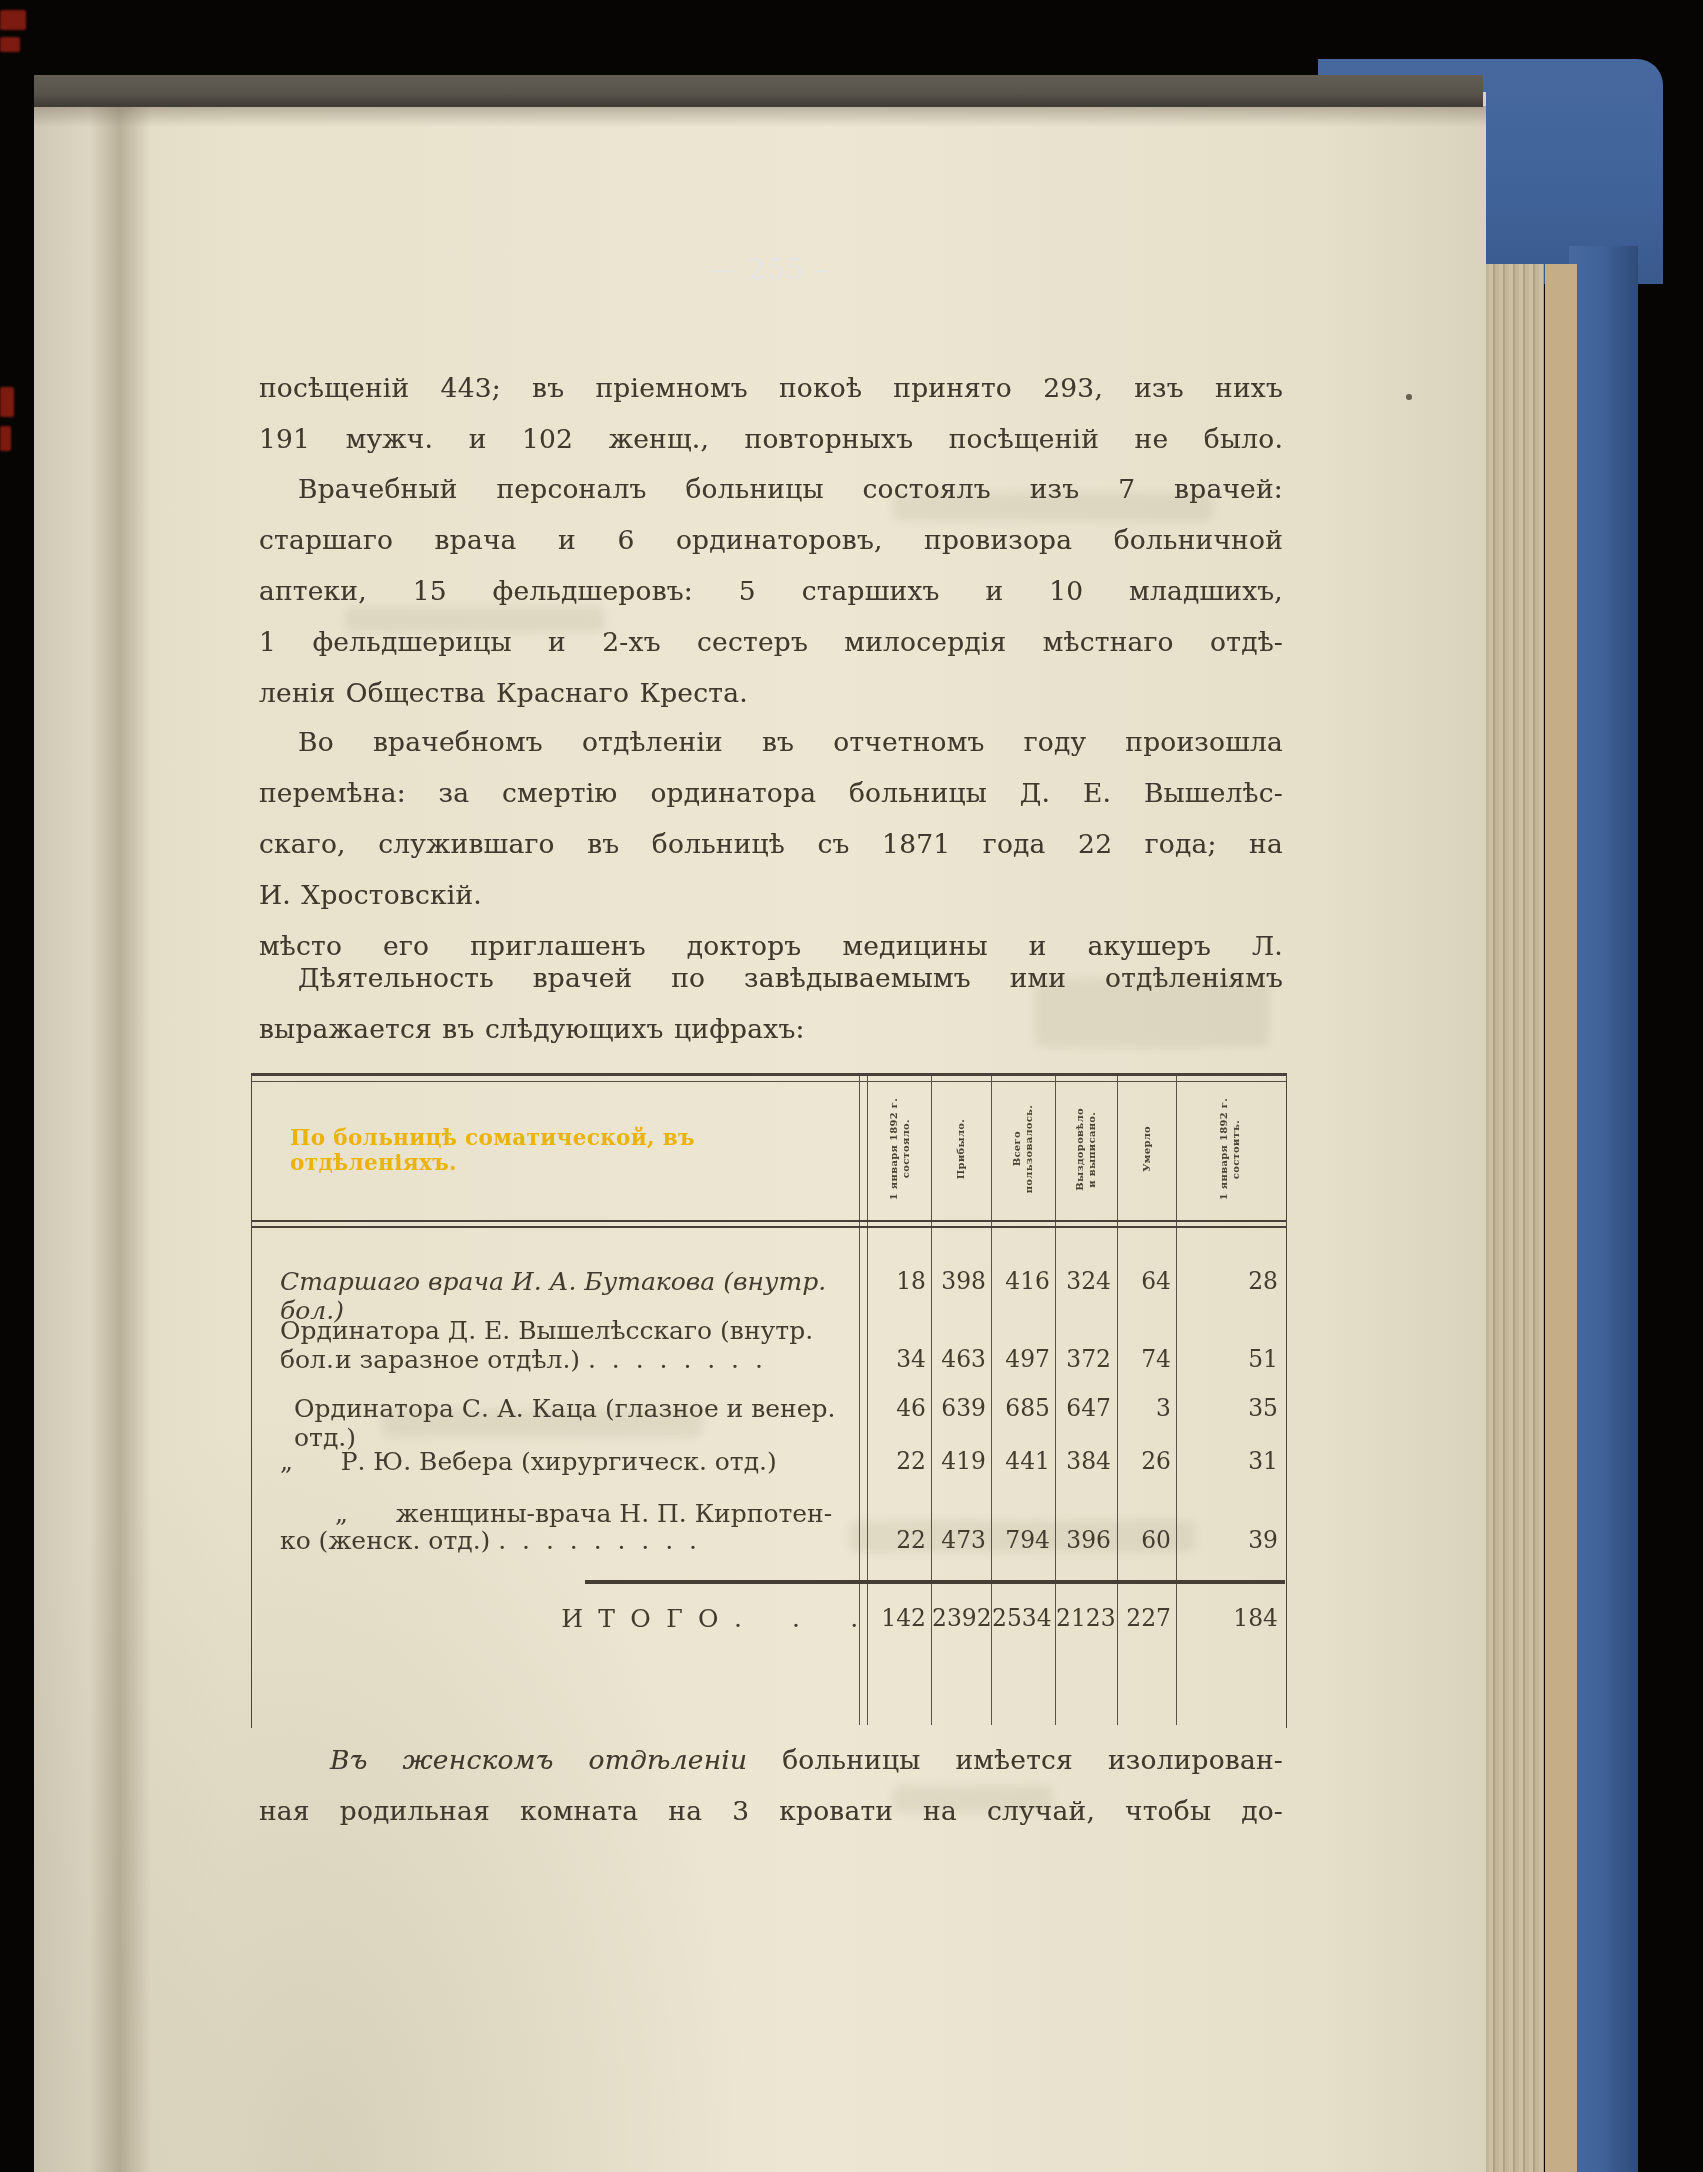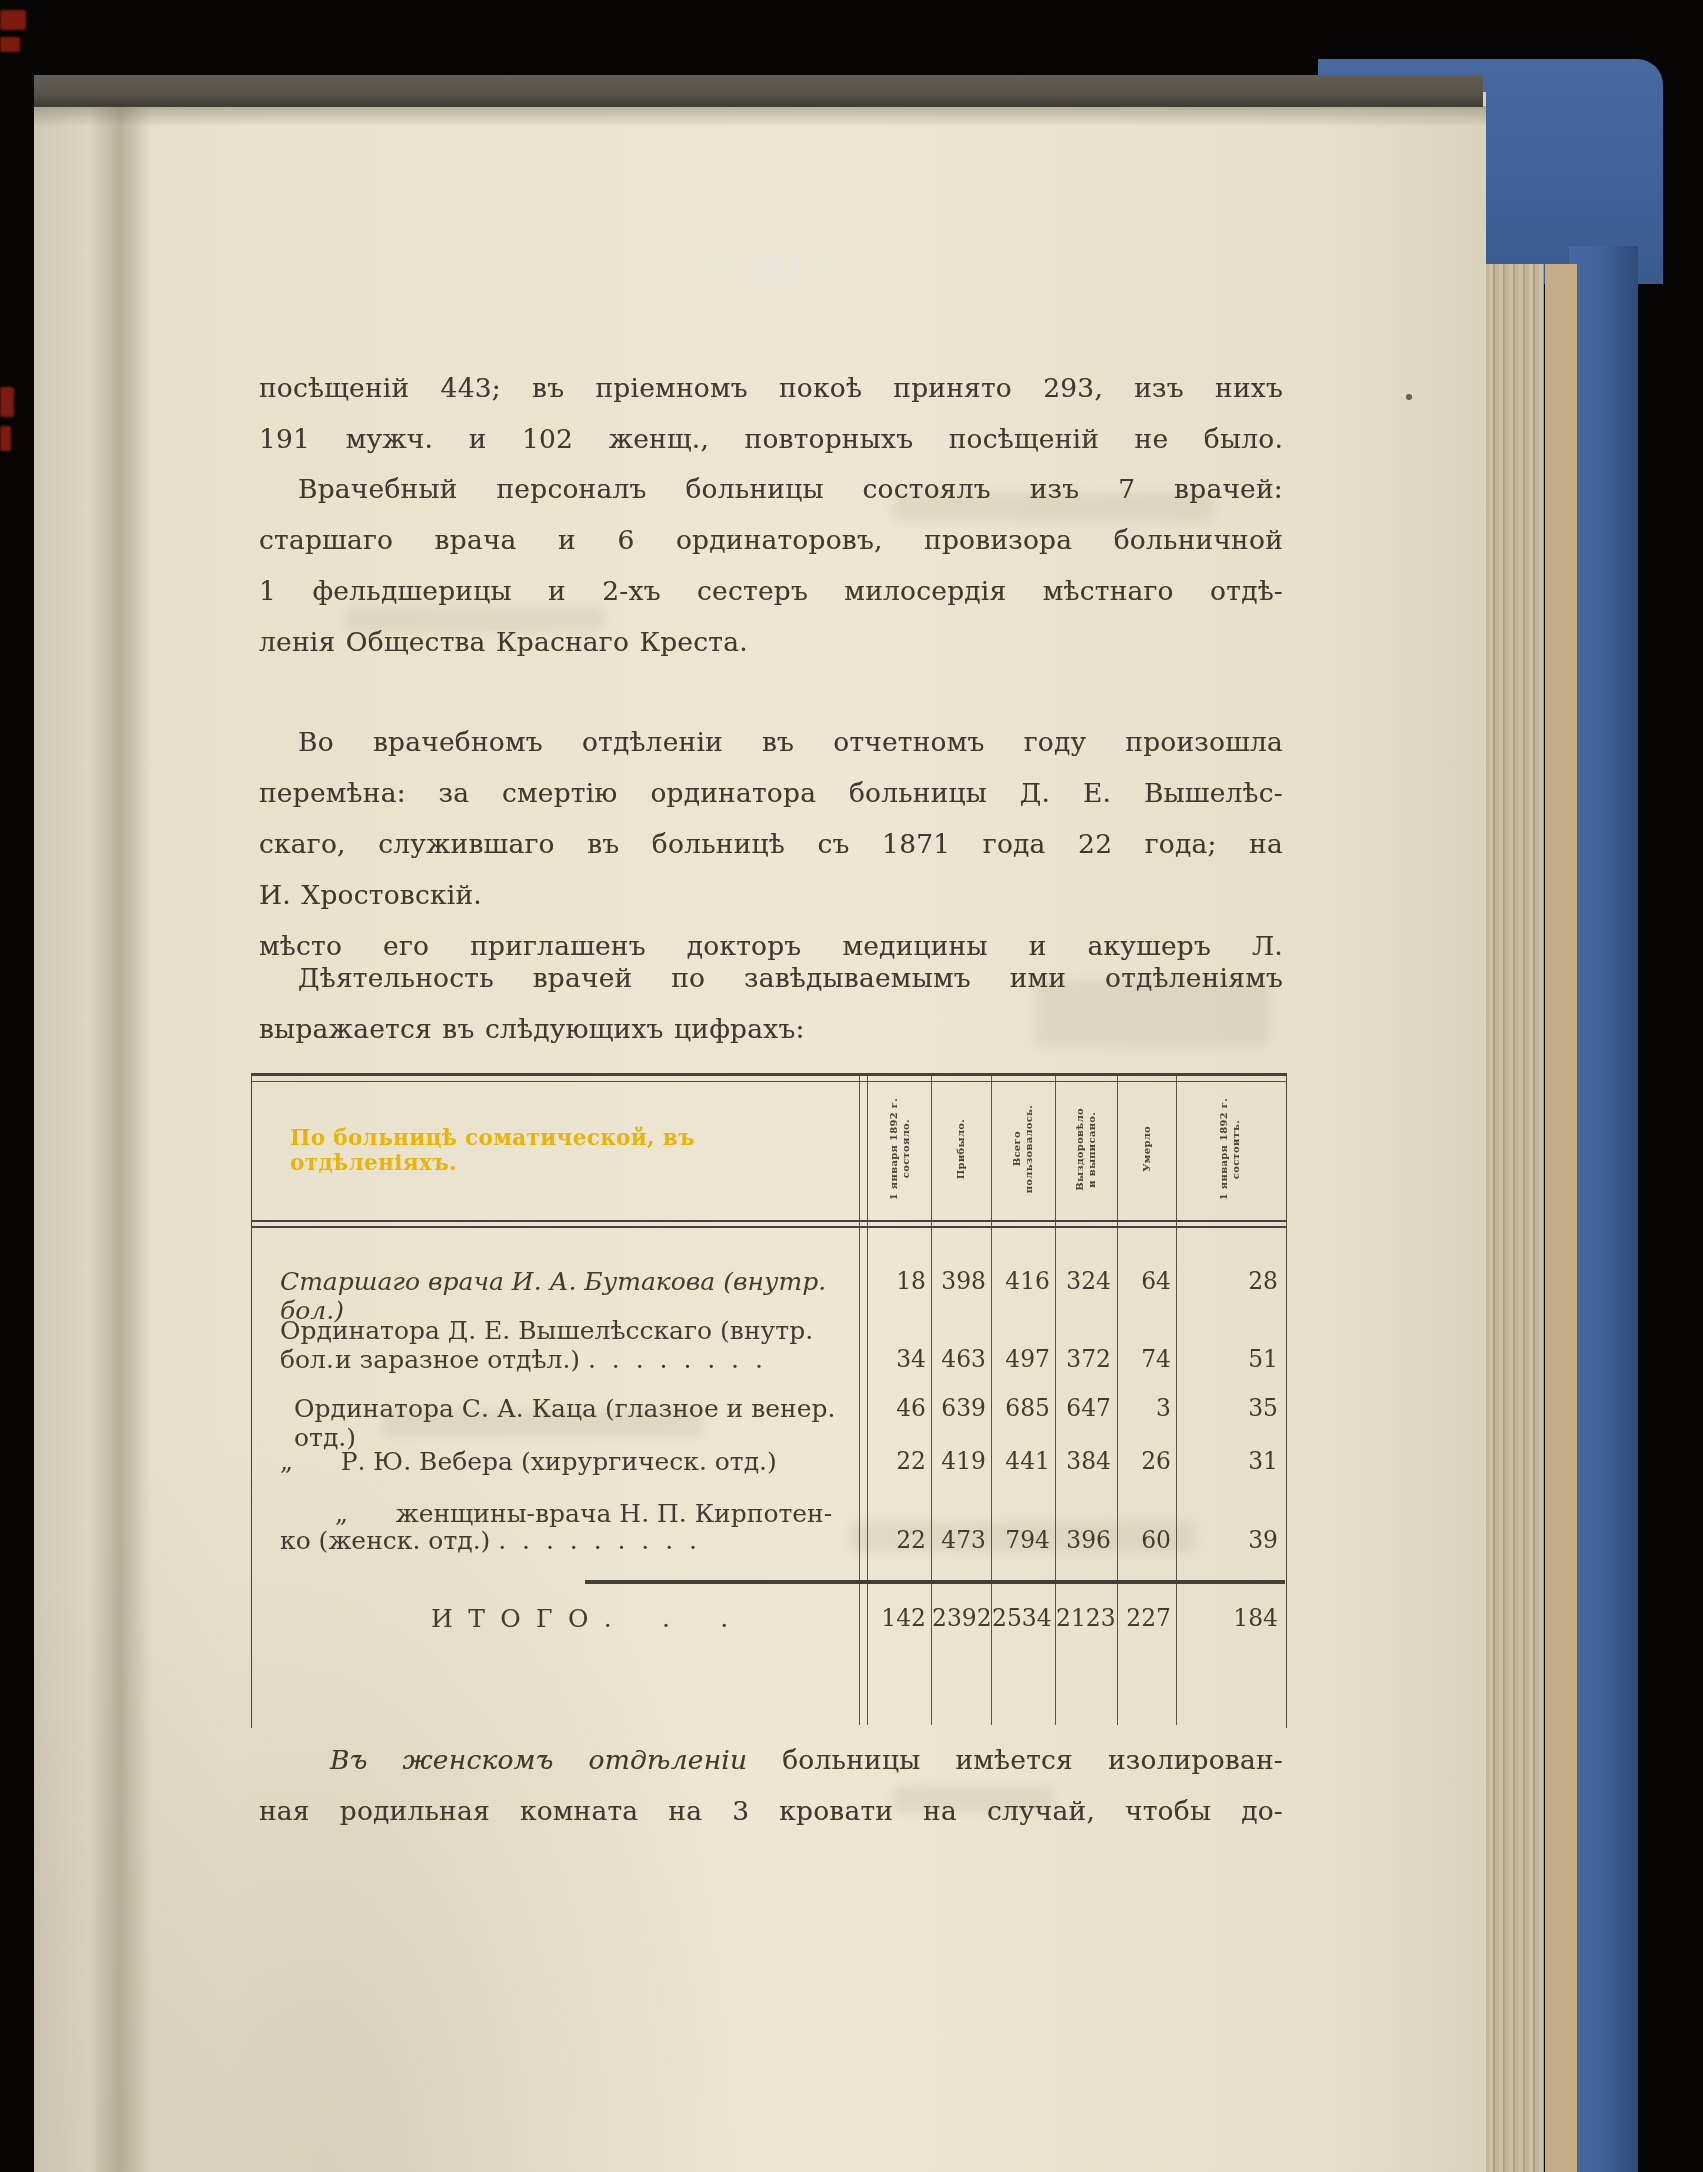--- a/index.html
+++ b/index.html
@@ -92,21 +92,21 @@
   }
   .hc1{left:617px;width:62px;} .hc2{left:680px;width:59px;} .hc3{left:740px;width:63px;}
   .hc4{left:804px;width:60px;} .hc5{left:866px;width:58px;} .hc6{left:925px;width:107px;}
   .tlabel{position:absolute;left:28px;width:576px;white-space:pre-wrap;}
   .tlabel.indent2{left:83px;width:520px;}
   .vals{position:absolute;left:0;top:0;width:100%;}
   .val{position:absolute;font-size:23.4px;text-align:right;box-sizing:border-box;padding-right:5px;}
   .c1{left:617px;width:62px;} .c2{left:680px;width:59px;} .c3{left:740px;width:63px;}
   .c4{left:804px;width:60px;} .c5{left:866px;width:58px;} .c6{left:925px;width:106px;}
   .total-rule{position:absolute;left:333px;top:504px;width:700px;height:3.7px;background:#453e35;}
-  .total-label{position:absolute;left:179px;top:528px;width:431px;text-align:left;white-space:pre-wrap;letter-spacing:3.7px;}
+  .total-label{position:absolute;left:179px;top:528px;width:431px;text-align:right;white-space:pre-wrap;letter-spacing:3.7px;}
 </style>
 </head>
 <body>
 
 <div class="cover-corner"></div>
 <div class="cover-band"></div>
 <div class="page-stack"></div>
 <div class="endpaper"></div>
 <div class="page"></div>
 <div class="page-top-shadow"></div>
@@ -127,20 +127,21 @@
 
 <div class="pagenum">— 255 –</div>
 
 <div class="para p1">
   <div class="line">посѣщеній 443; въ пріемномъ покоѣ принято 293, изъ нихъ</div>
   <div class="line">191 мужч. и 102 женщ., повторныхъ посѣщеній не было.</div>
 </div>
 <div class="para p2">
   <div class="line indent">Врачебный персоналъ больницы состоялъ изъ 7 врачей:</div>
   <div class="line">старшаго врача и 6 ординаторовъ, провизора больничной</div>
+  <div class="line">аптеки, 15 фельдшеровъ: 5 старшихъ и 10 младшихъ,</div>
   <div class="line">1 фельдшерицы и 2-хъ сестеръ милосердія мѣстнаго отдѣ-</div>
   <div class="line endline">ленія Общества Краснаго Креста.</div>
 </div>
 <div class="para p3">
   <div class="line indent">Во врачебномъ отдѣленіи въ отчетномъ году произошла</div>
   <div class="line">перемѣна: за смертію ординатора больницы Д. Е. Вышелѣс-</div>
   <div class="line">скаго, служившаго въ больницѣ съ 1871 года 22 года; на</div>
   <div class="line endline">И. Хростовскій.</div>
   <div class="line">мѣсто его приглашенъ докторъ медицины и акушеръ Л.</div>
 </div>

